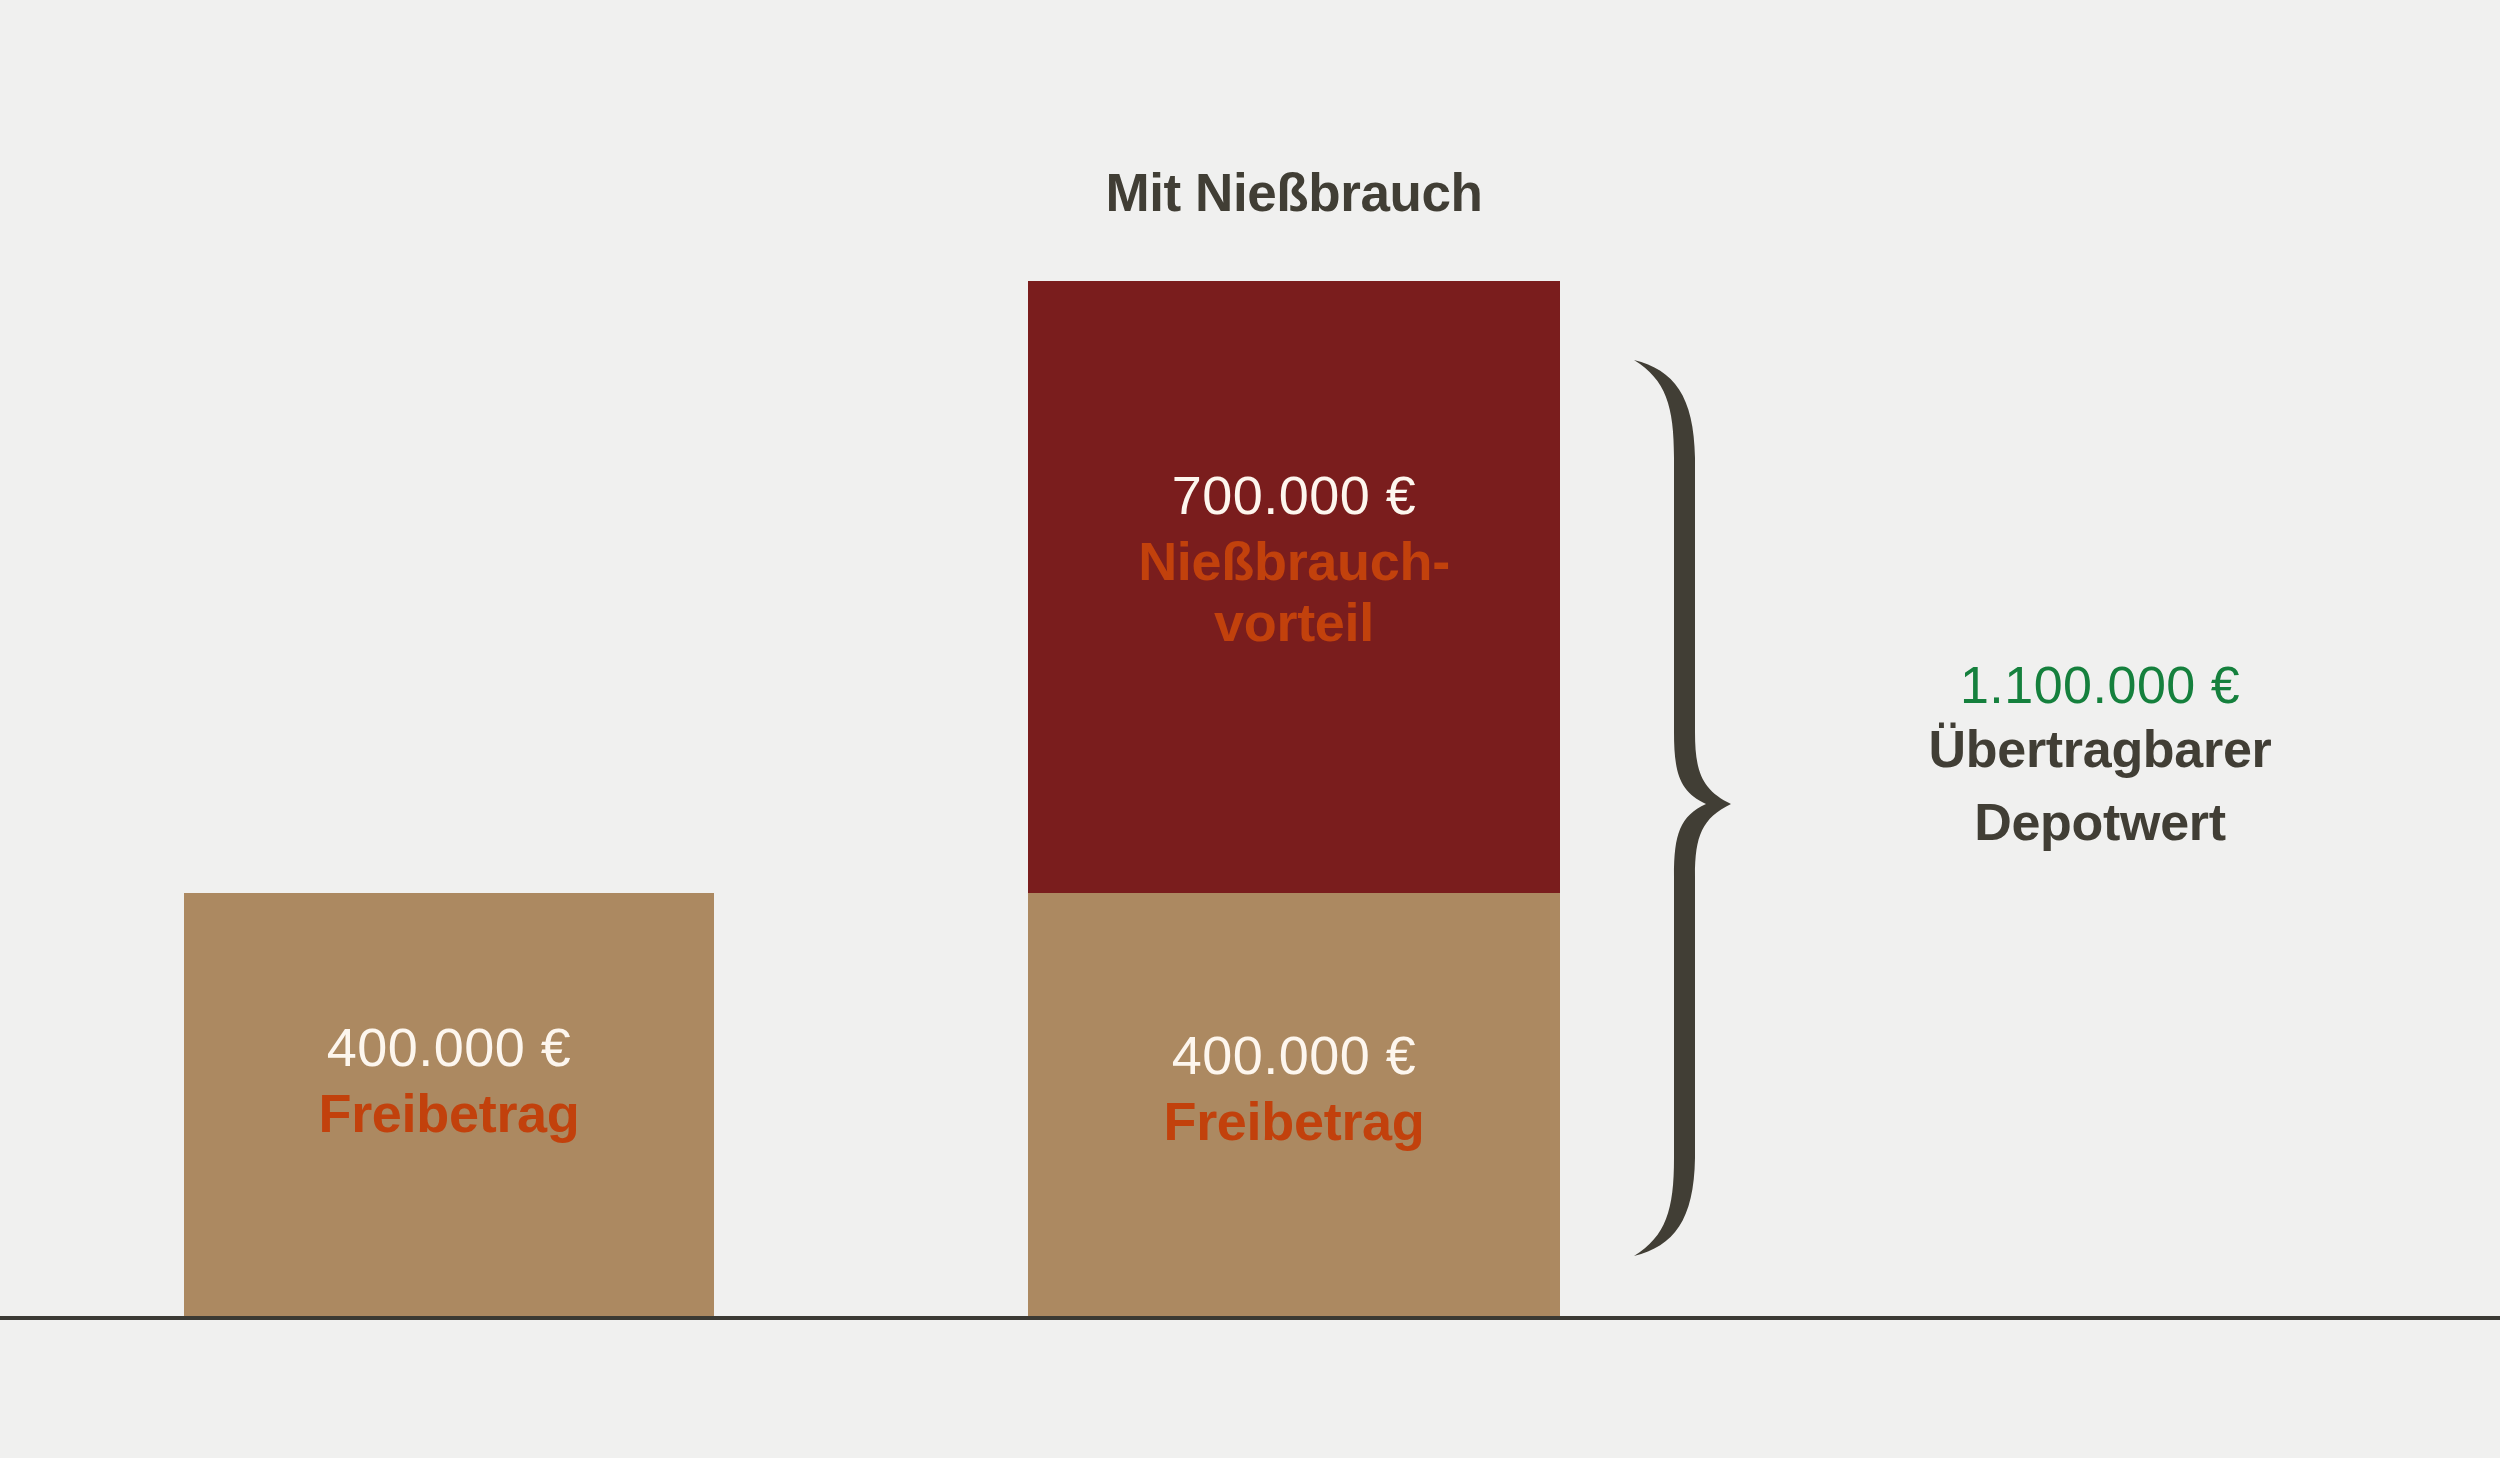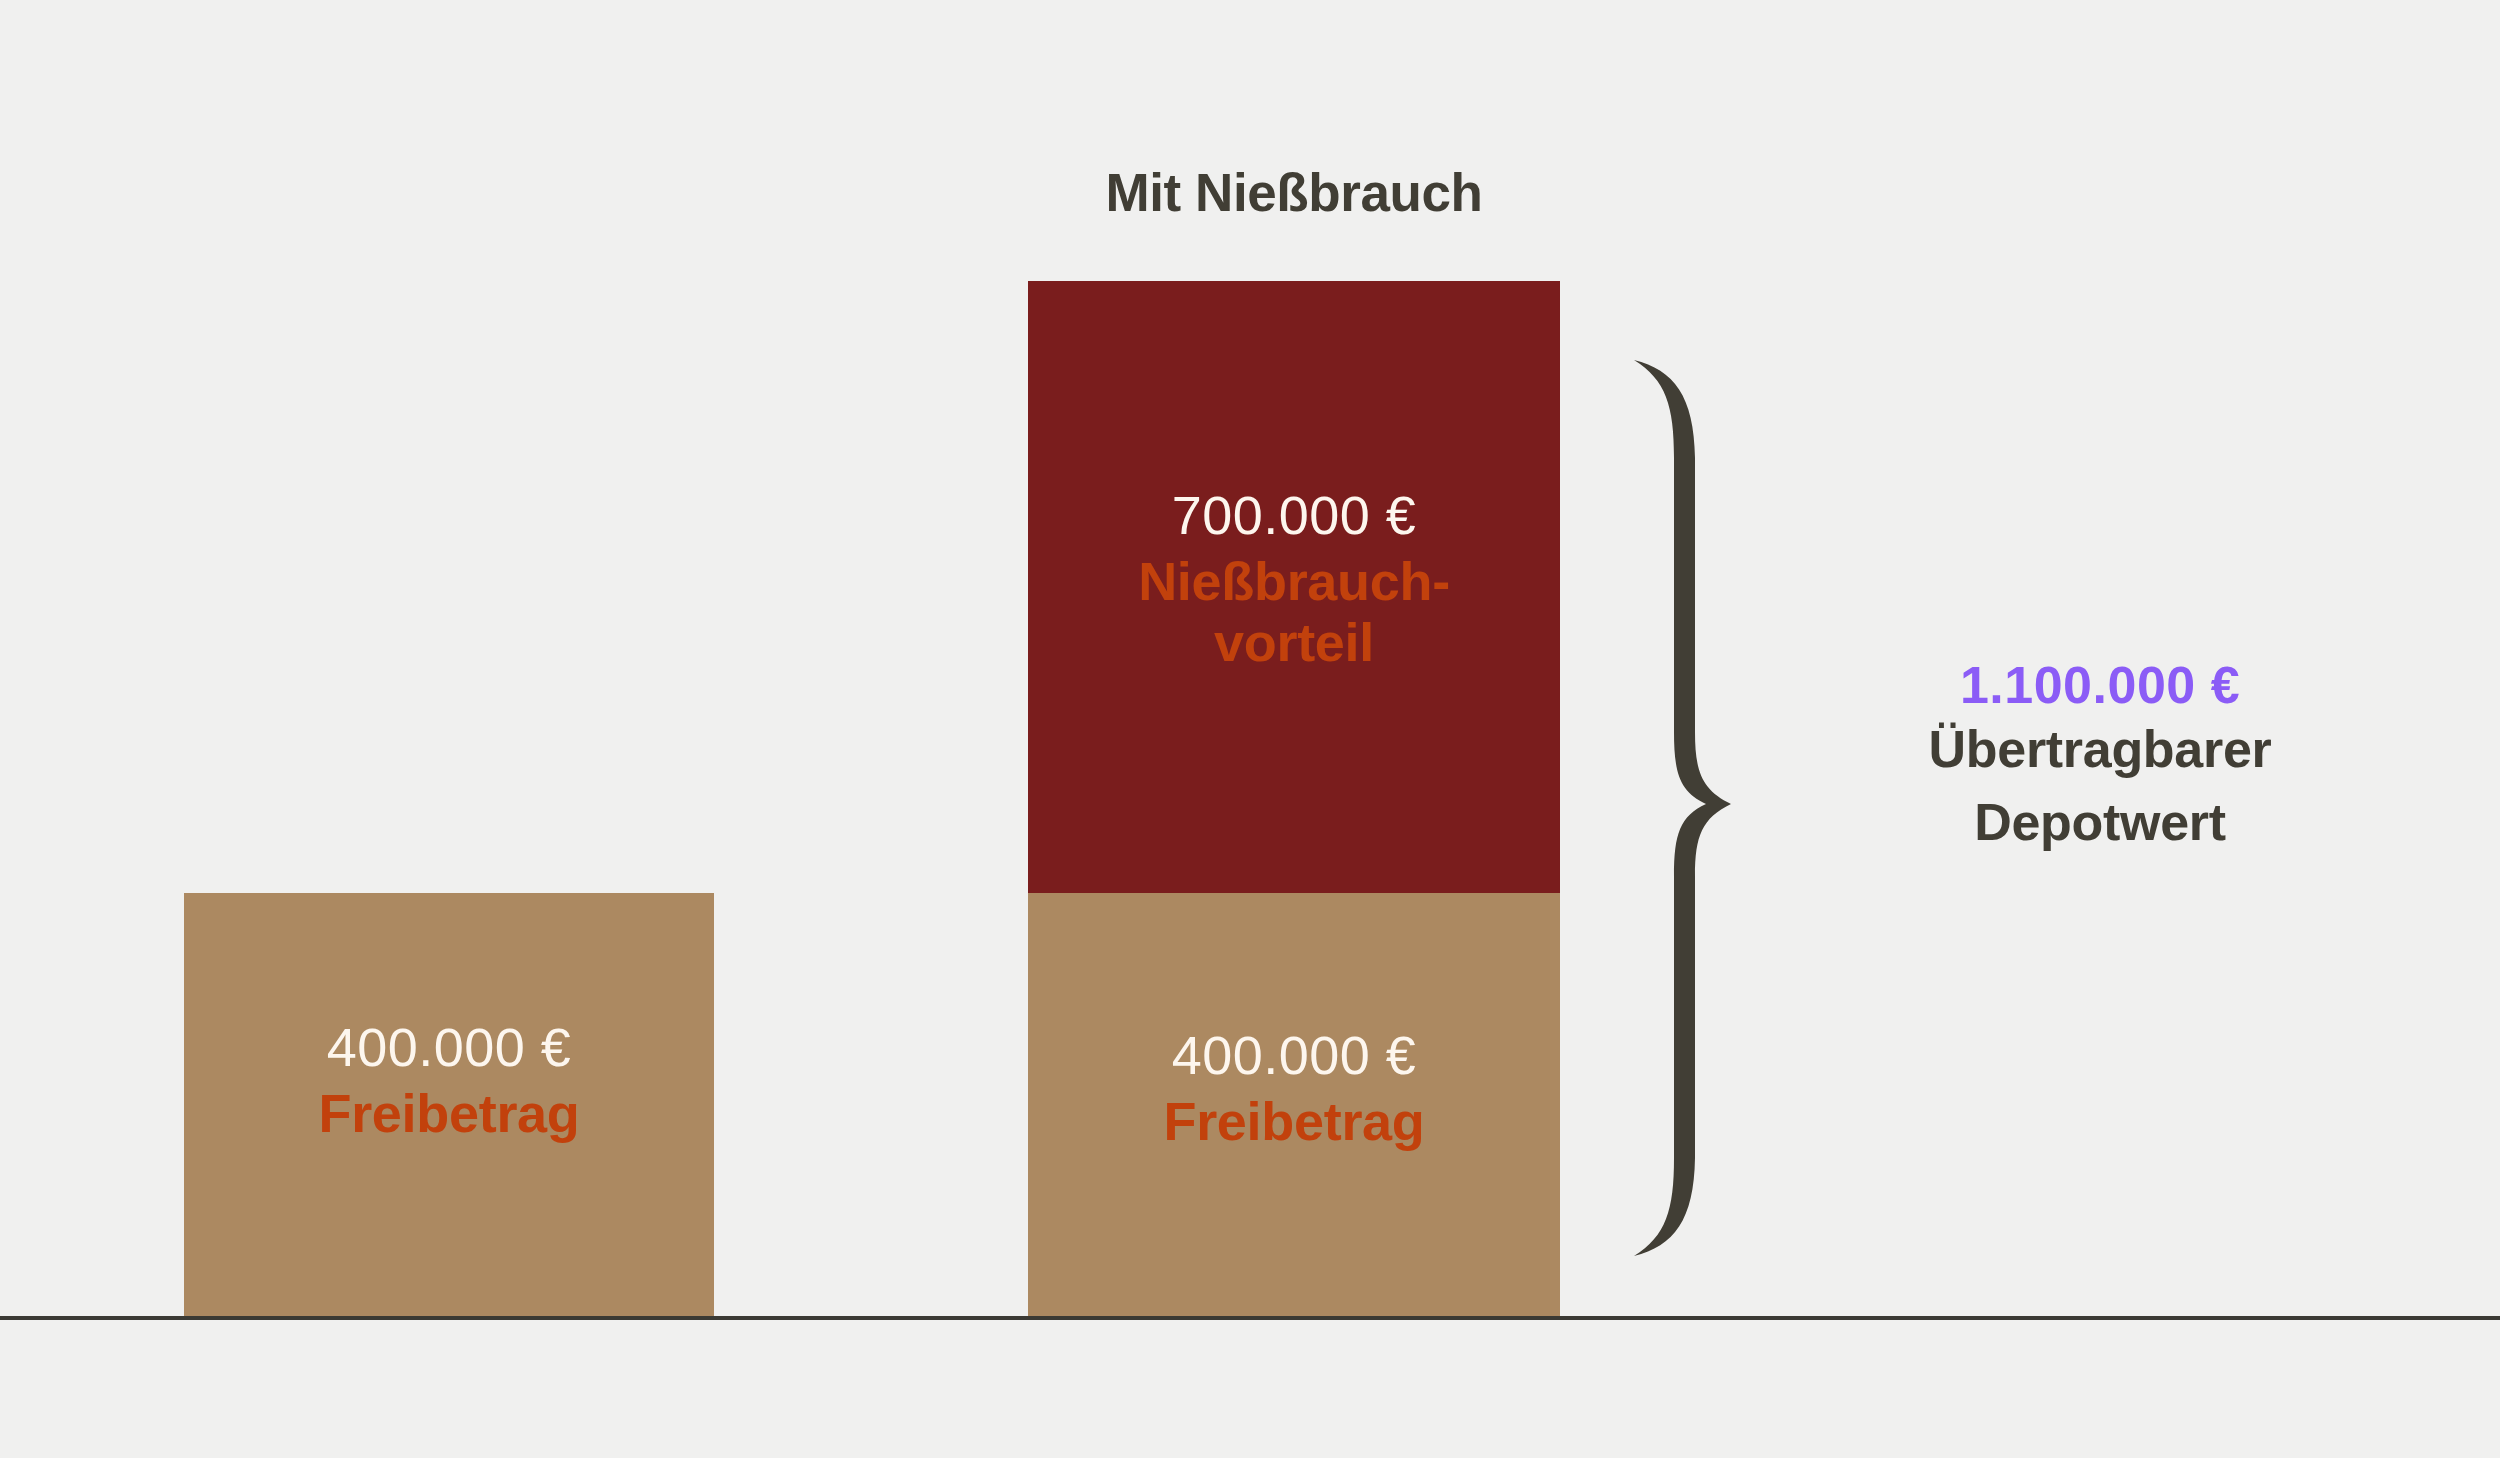--- a/index.html
+++ b/index.html
@@ -90,23 +90,23 @@
     left: 1800px;
     top: 655px;
     width: 600px;
     text-align: center;
     line-height: 1.16;
     color: #413e35;
   }
   .total-block .amount {
     display: block;
     font-size: 52px;
-    font-weight: 700;
+    font-weight: 400;
     letter-spacing: 0.5px;
-    color: #8b5cf6;
+    color: #15803d;
   }
   .total-block .caption {
     display: block;
     font-size: 52px;
     font-weight: 700;
     letter-spacing: -0.3px;
     color: #413e35;
     margin-top: 4px;
     text-align: center;
   }
@@ -121,21 +121,21 @@
 
   <div class="bar-label" style="left:184px; top:1017px; width:530px;">
     <span class="amount">400.000 €</span>
     <span class="caption">Freibetrag</span>
   </div>
 
   <div class="group-title" style="left:1028px; top:140px; width:532px;margin-top:23px;">Mit Nießbrauch</div>
 
   <div class="bar bar-red" style="left:1028px; top:281px; width:532px; height:612px;"></div>
 
-  <div class="bar-label" style="left:1028px; top:465px; width:532px;margin-top:20px;">
+  <div class="bar-label" style="left:1028px; top:465px; width:532px;">
     <span class="amount">700.000 €</span>
     <span class="caption">Nießbrauch-</span>
     <span class="caption" style="margin-top:0;">vorteil</span>
   </div>
 
   <div class="bar bar-tan" style="left:1028px; top:893px; width:532px; height:425px;"></div>
 
   <div class="bar-label" style="left:1028px; top:1025px; width:532px;">
     <span class="amount">400.000 €</span>
     <span class="caption">Freibetrag</span>

